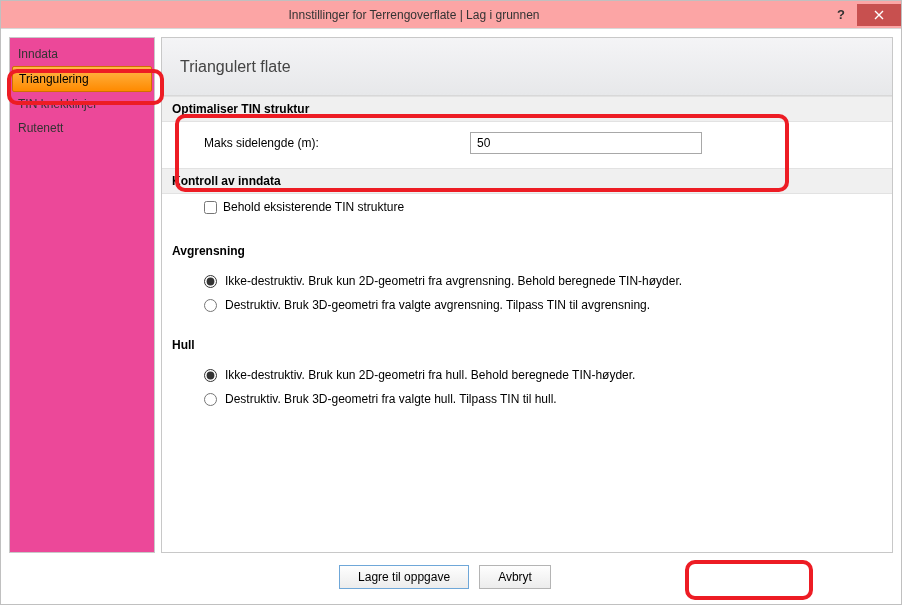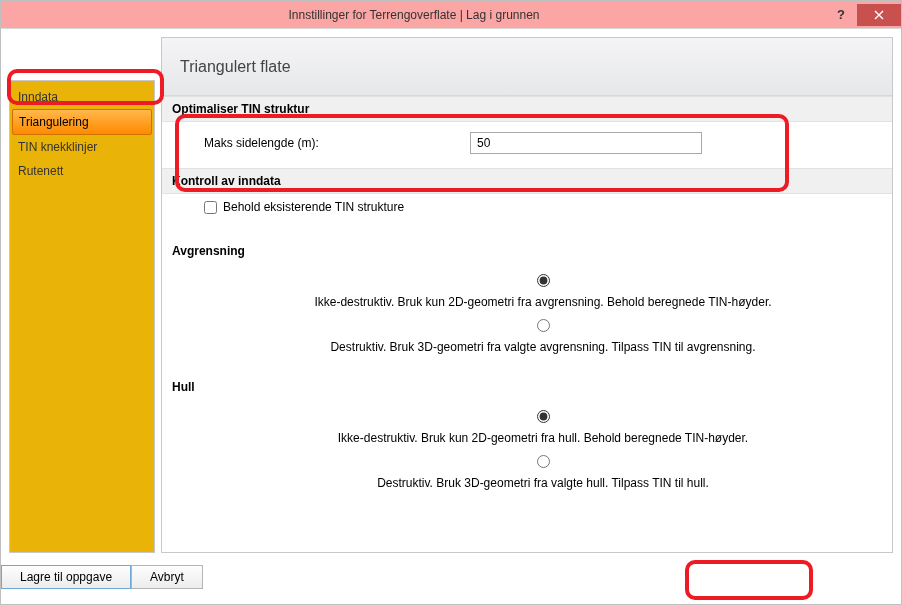--- a/index.html
+++ b/index.html
@@ -51,23 +51,22 @@
   }
   .content {
     display: flex;
     height: 532px;
     padding: 8px;
     gap: 6px;
   }
   .sidebar {
     width: 146px;
     border: 1px solid #c8c8c8;
-    background: #eab308;
+    background: #ec4899;
     padding: 4px 2px;
-    margin-top: 43px;
   }
   .sidebar-item {
     padding: 5px 6px;
     cursor: default;
     color: #333;
   }
   .sidebar-item.selected {
     background: linear-gradient(#ffb84b, #ff8a00);
     border: 1px solid #d07000;
     color: #000;
@@ -127,27 +126,27 @@
     font-size: 12px;
   }
   .section-body2 {
     padding: 6px 10px 10px 42px;
   }
   .radio-row {
     display: flex;
     align-items: center;
     gap: 8px;
     margin: 4px 0 10px 0;
-    flex-direction: column;
   }
   .footer {
     height: 35px;
     display: flex;
     align-items: center;
-    justify-content: flex-start;
+    justify-content: center;
+    gap: 10px;
     padding: 0 12px 4px 0;
   }
   .btn {
     height: 24px;
     padding: 0 18px;
     border: 1px solid #b4b4b4;
     background: linear-gradient(#fefefe, #ececec);
     font-size: 12px;
     cursor: default;
     display: flex;

